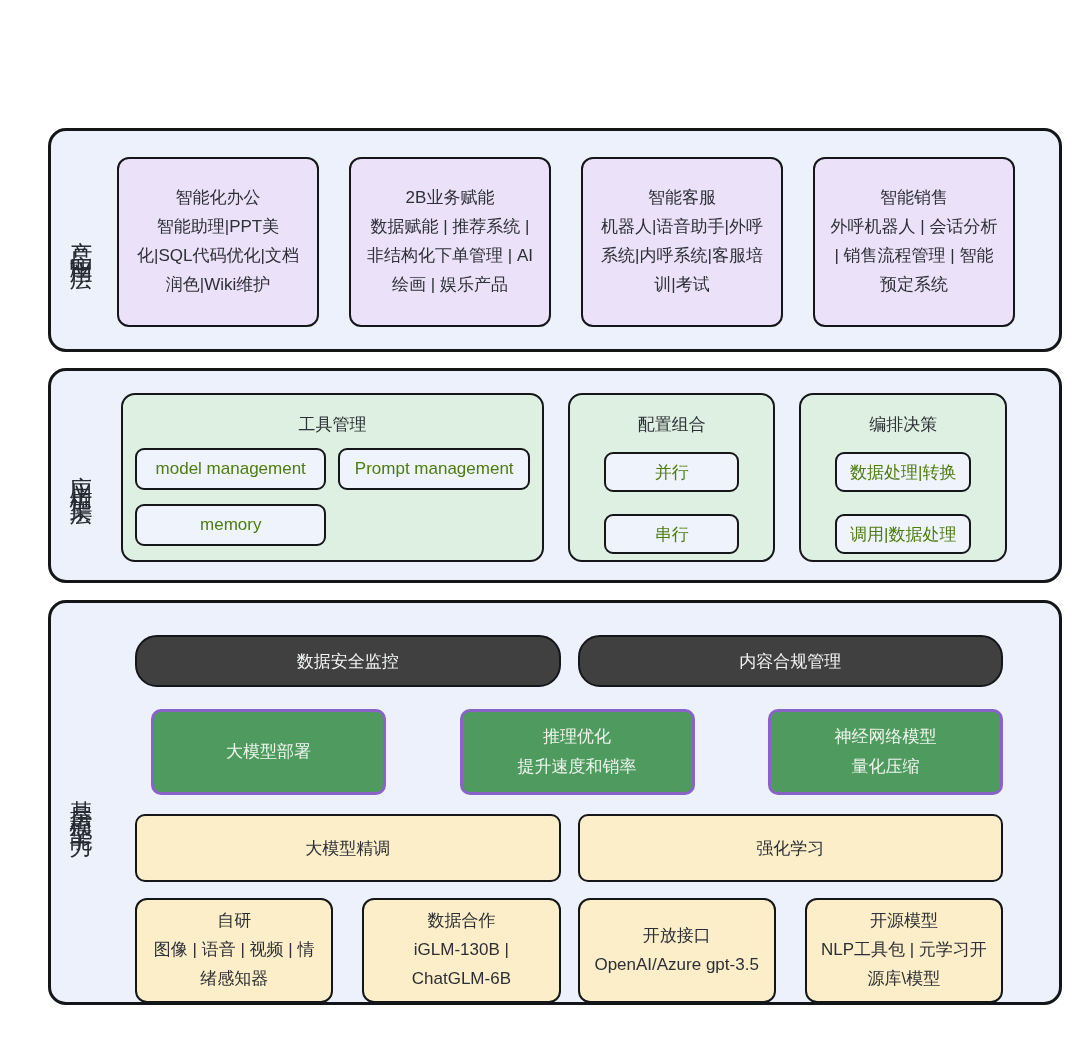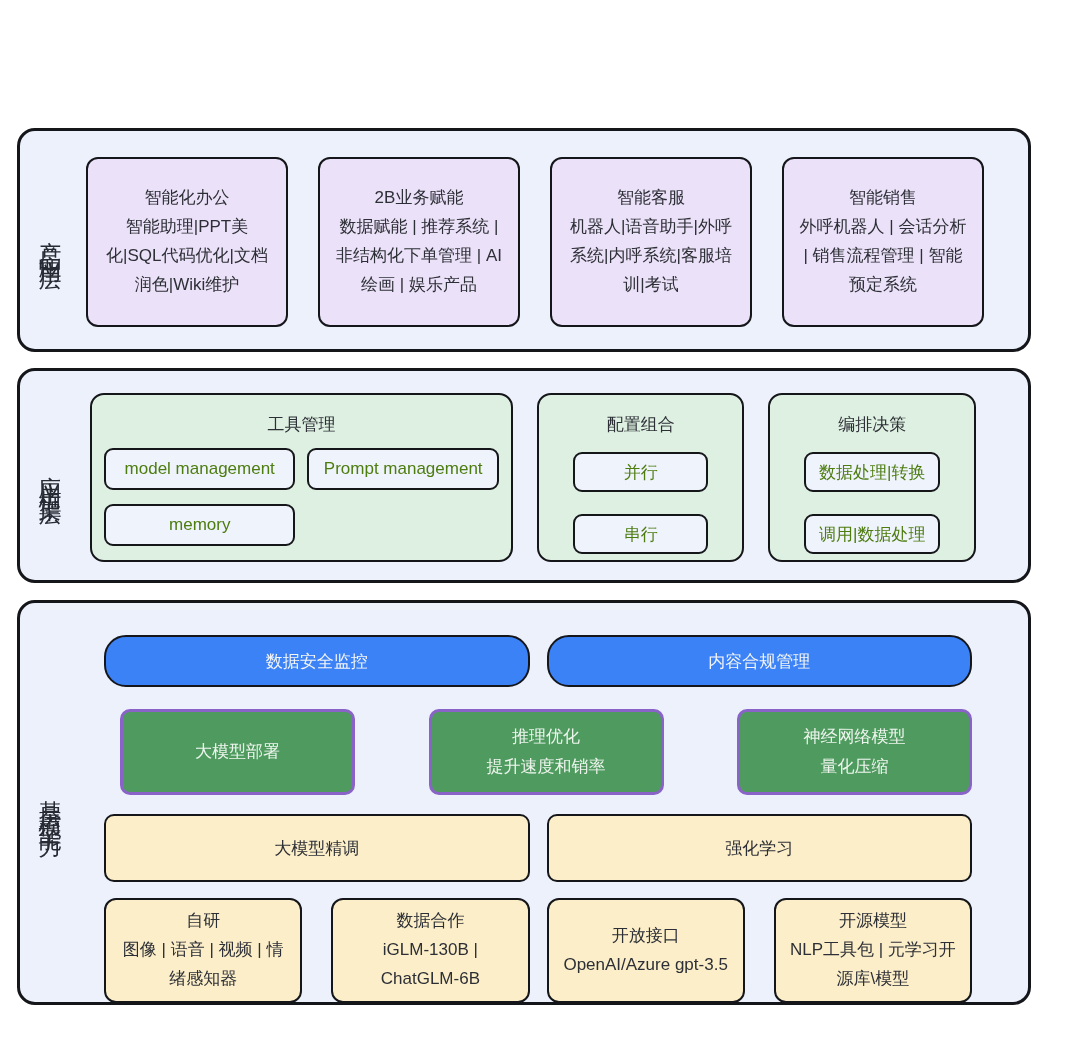--- a/index.html
+++ b/index.html
@@ -3,21 +3,21 @@
 <meta charset="utf-8">
 <style>
   * { margin:0; padding:0; box-sizing:border-box; }
   html,body { background:#ffffff; }
   body { font-family:"Liberation Sans","DejaVu Sans",sans-serif; color:#23262e; }
   .canvas { position:relative; width:1080px; height:1043px; background:#ffffff; overflow:hidden; }
 
   .page-title { position:absolute; top:42px; left:0; width:100%; text-align:center;
     font-size:28px; font-weight:800; color:#1f232d; letter-spacing:1px; }
 
-  .section { position:absolute; left:17px; width:1014px; background:#edf1fb;
+  .section { position:absolute; left:48px; width:1014px; background:#edf1fb;
     border:3px solid #15161a; border-radius:18px; display:flex; }
   .sec-product   { top:128px; height:224px; }
   .sec-framework { top:368px; height:215px; }
   .sec-base      { top:600px; height:405px; }
 
   .vcol { width:62px; display:flex; align-items:center; justify-content:center; }
   .vlabel { writing-mode:vertical-rl; text-orientation:upright; font-size:23px;
     letter-spacing:7px; color:#262a33; font-weight:500; }
 
   
@@ -38,21 +38,21 @@
   .fw-grid { flex:1; display:grid; grid-template-columns:1fr 1fr; gap:14px 12px; }
   .wbox { background:#eff3fc; border:2.5px solid #15161a; border-radius:9px;
     display:flex; align-items:center; justify-content:center; font-size:17px;
     color:#4d7c0f; min-height:40px; text-align:center; padding:6px 6px; }
   .fw-stack { flex:1; display:flex; flex-direction:column; gap:22px; padding:4px 22px 2px; }
   .fw-stack .wbox { flex:1; }
 
   
   .base-content { flex:1; display:flex; flex-direction:column; padding:32px 56px 18px 22px; }
   .row-2col { display:grid; grid-template-columns:1fr 1fr; gap:17px; }
-  .gray-bar { height:52px; background:#3b82f6; border:2.5px solid #15161a; border-radius:22px;
+  .gray-bar { height:52px; background:#404040; border:2.5px solid #15161a; border-radius:22px;
     display:flex; align-items:center; justify-content:center; font-size:17px; color:#f4f5f6; }
   .green-row { margin-top:22px; display:flex; justify-content:space-between;padding-left:16px; }
   .gbox { width:235px; height:86px; background:#4f9b5f; border:3px solid #8a63c8;
     border-radius:10px; display:flex; align-items:center; justify-content:center;
     text-align:center; font-size:17px; line-height:1.75; color:#eef5ee; white-space:pre-line; }
   .yellow-row { margin-top:19px; }
   .yellow-bar { height:68px; background:#fbeec8; border:2.5px solid #15161a; border-radius:10px;
     display:flex; align-items:center; justify-content:center; font-size:17px; color:#2d2f36; }
   .ycards-row { margin-top:16px; }
   .ycards-half { display:grid; grid-template-columns:1fr 1fr; gap:29px; }

